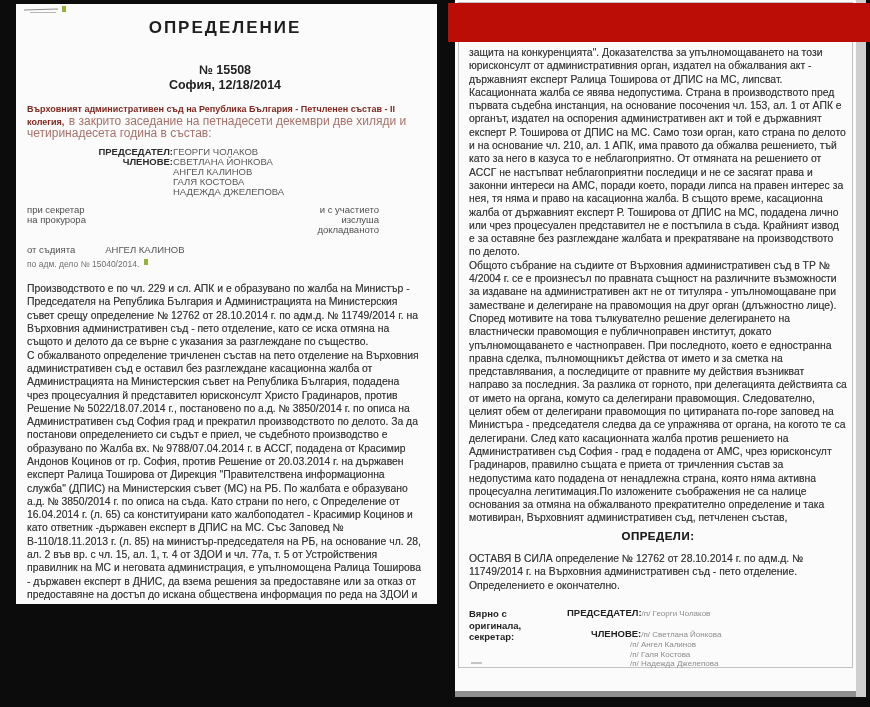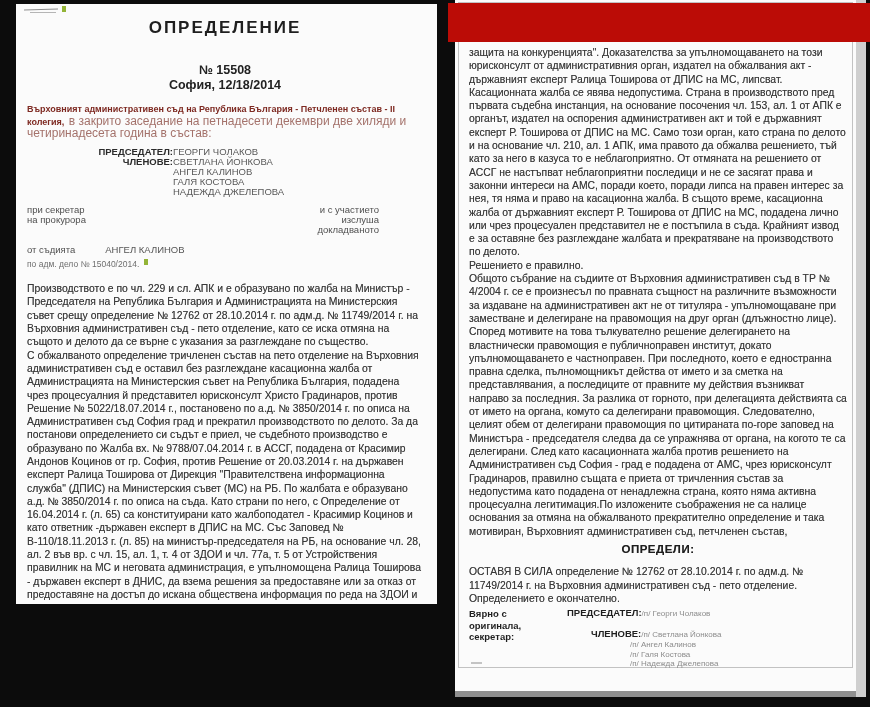--- a/index.html
+++ b/index.html
@@ -124,21 +124,20 @@
       <p>С обжалваното определение тричленен състав на пето отделение на Върховния административен съд е оставил без разглеждане касационна жалба от Администрацията на Министерския съвет на Република България, подадена чрез процесуалния й представител юрисконсулт Христо Градинаров, против Решение № 5022/18.07.2014 г., постановено по а.д. № 3850/2014 г. по описа на Административен съд София град и прекратил производството по делото. За да постанови определението си съдът е приел, че съдебното производство е образувано по Жалба вх. № 9788/07.04.2014 г. в АССГ, подадена от Красимир Андонов Коцинов от гр. София, против Решение от 20.03.2014 г. на държавен експерт Ралица Тоширова от Дирекция "Правителствена информационна служба" (ДПИС) на Министерския съвет (МС) на РБ. По жалбата е образувано а.д. № 3850/2014 г. по описа на съда. Като страни по него, с Определение от 16.04.2014 г. (л. 65) са конституирани като жалбоподател - Красимир Коцинов и като ответник -държавен експерт в ДПИС на МС. Със Заповед № В-110/18.11.2013 г. (л. 85) на министър-председателя на РБ, на основание чл. 28, ал. 2 във вр. с чл. 15, ал. 1, т. 4 от ЗДОИ и чл. 77а, т. 5 от Устройствения правилник на МС и неговата администрация, е упълномощена Ралица Тоширова - държавен експерт в ДНИС, да взема решения за предоставяне или за отказ от предоставяне на достъп до искана обществена информация по реда на ЗДОИ и да уведомява писмено заявителя за своето решение в предвидените от закона срокове. Т.е. налице е оправомощаване на това длъжностно лице, което по силата на заповедта на министър-председателя, е придобило компетентност да издава като административен орган, актове в отговор на постъпили в МС заявления за достъп до обществена информация. Юрисконсулт Градинаров е бил упълномощен от министър-председателя на РБ "да осъществява процесуално представителство и правната защита на актовете на МС, на министър-председателя и на АМС пред административните съдилища, вкл. пред ВАС и пред Комисията за</p>
     </div>
   </div>
 </div>
 
 <div class="page" id="right-page">
   <div class="inner-box"></div>
   <div class="rp-content">
     <div class="body-text">
       <p>защита на конкуренцията". Доказателства за упълномощаването на този юрисконсулт от административния орган, издател на обжалвания акт - държавният експерт Ралица Тоширова от ДПИС на МС, липсват. Касационната жалба се явява недопустима. Страна в производството пред първата съдебна инстанция, на основание посочения чл. 153, ал. 1 от АПК е органът, издател на оспорения административен акт и той е държавният експерт Р. Тоширова от ДПИС на МС. Само този орган, като страна по делото и на основание чл. 210, ал. 1 АПК, има правото да обжалва решението, тъй като за него в казуса то е неблагоприятно. От отмяната на решението от АССГ не настъпват неблагоприятни последици и не се засягат права и законни интереси на АМС, поради което, поради липса на правен интерес за нея, тя няма и право на касационна жалба. В същото време, касационна жалба от държавният експерт Р. Тоширова от ДПИС на МС, подадена лично или чрез процесуален представител не е постъпила в съда. Крайният извод е за оставяне без разглеждане жалбата и прекратяване на производството по делото.</p>
-      <p>Решението е правилно.</p>
       <p>Общото събрание на съдиите от Върховния административен съд в ТР № 4/2004 г. се е произнесъл по правната същност на различните възможности за издаване на административен акт не от титуляра - упълномощаване при заместване и делегиране на правомощия на друг орган (длъжностно лице). Според мотивите на това тълкувателно решение делегирането на властнически правомощия е публичноправен институт, докато упълномощаването е частноправен. При последното, което е едностранна правна сделка, пълномощникът действа от името и за сметка на представлявания, а последиците от правните му действия възникват направо за последния. За разлика от горното, при делегацията действията са от името на органа, комуто са делегирани правомощия. Следователно, целият обем от делегирани правомощия по цитираната по-горе заповед на Министъра - председателя следва да се упражнява от органа, на когото те са делегирани. След като касационната жалба против решението на Административен съд София - град е подадена от АМС, чрез юрисконсулт Градинаров, правилно същата е приета от тричленния състав за недопустима като подадена от ненадлежна страна, която няма активна процесуална легитимация.По изложените съображения не са налице основания за отмяна на обжалваното прекратително определение и така мотивиран, Върховният административен съд, петчленен състав,</p>
       <div class="op-heading">ОПРЕДЕЛИ:</div>
       <p>ОСТАВЯ В СИЛА определение № 12762 от 28.10.2014 г. по адм.д. № 11749/2014 г. на Върховния административен съд - пето отделение.</p>
       <p>Определението е окончателно.</p>
     </div>
   </div>
 
   <div class="sig-verify">
     <div>Вярно с</div>
     <div>оригинала,</div>

